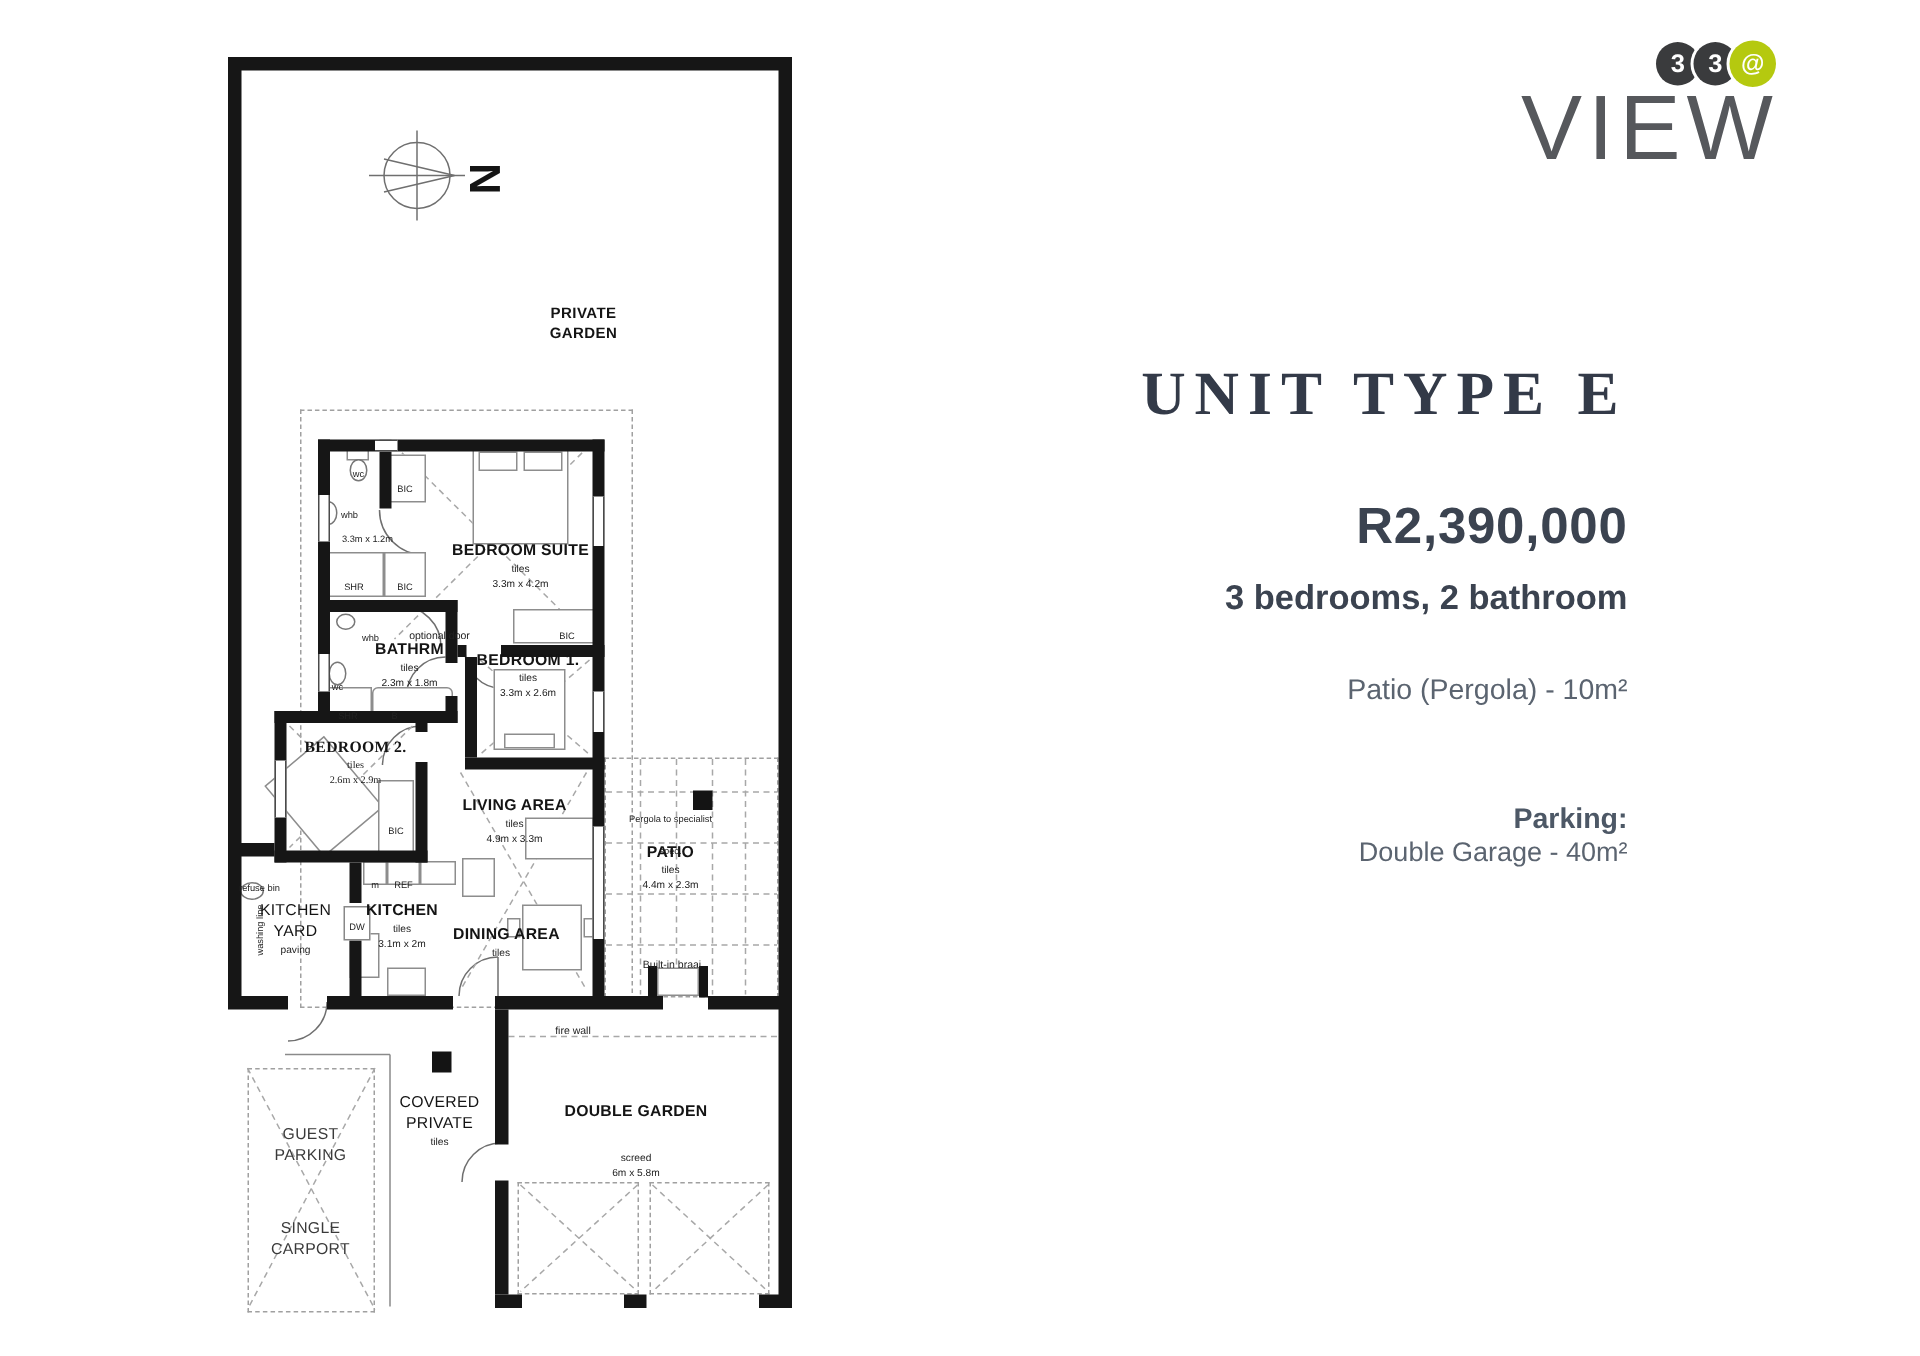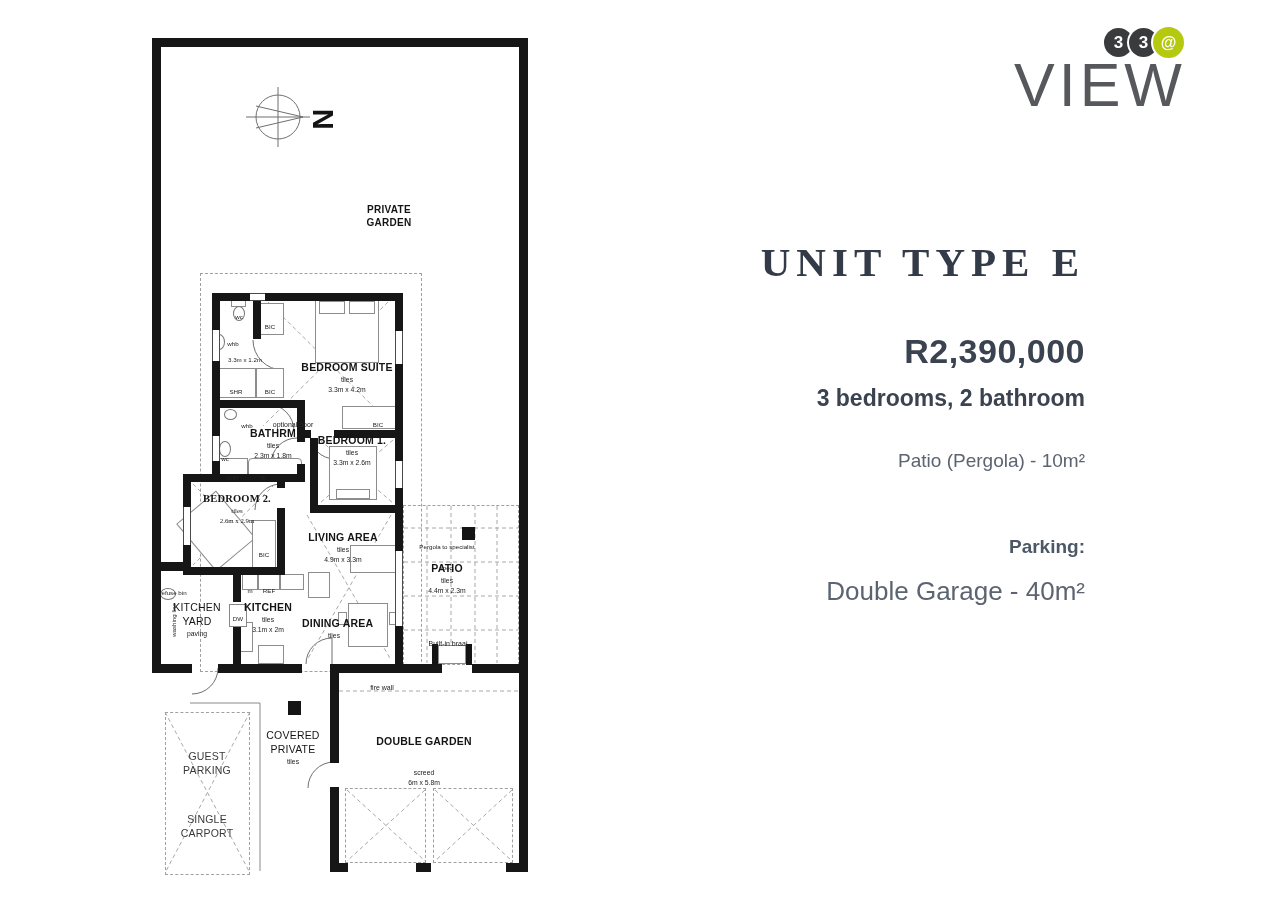--- a/index.html
+++ b/index.html
@@ -22,21 +22,21 @@
   .gp{color:#3a3a3a;}
   svg.overlay{position:absolute;left:0;top:0;z-index:2;}
   
   .panel{position:absolute;left:703px;top:238px;width:382px;text-align:right;z-index:6;}
   .ptitle{font-family:"Liberation Serif",serif;font-weight:bold;font-size:41px;
           letter-spacing:6px;color:#333a48;white-space:nowrap;}
   .pprice{margin-top:46px;font-size:34px;font-weight:bold;color:#3b4350;letter-spacing:.5px;}
   .pconfig{margin-top:14px;font-size:23px;font-weight:bold;color:#3b4350;}
   .parea{margin-top:36px;font-size:19px;color:#5b6470;line-height:1.35;}
   .pparklab{margin-top:62px;font-size:19px;font-weight:bold;color:#4d5866;}
-  .pparkval{margin-top:18px;font-size:26px;color:#5b6470;}
+  .pparkval{font-size:18px;color:#5b6470;}
   
   .viewword{position:absolute;left:1002px;top:50px;width:196px;text-align:center;
             font-size:61px;letter-spacing:4px;color:#56585c;z-index:6;}
   .badge{position:absolute;border-radius:50%;color:#fff;text-align:center;z-index:7;
          box-shadow:0 0 0 2px #fff;font-weight:bold;}
 </style>
 </head>
 <body>
 
 <div class="abs" style="left:0;top:0;width:700px;height:904px;">

